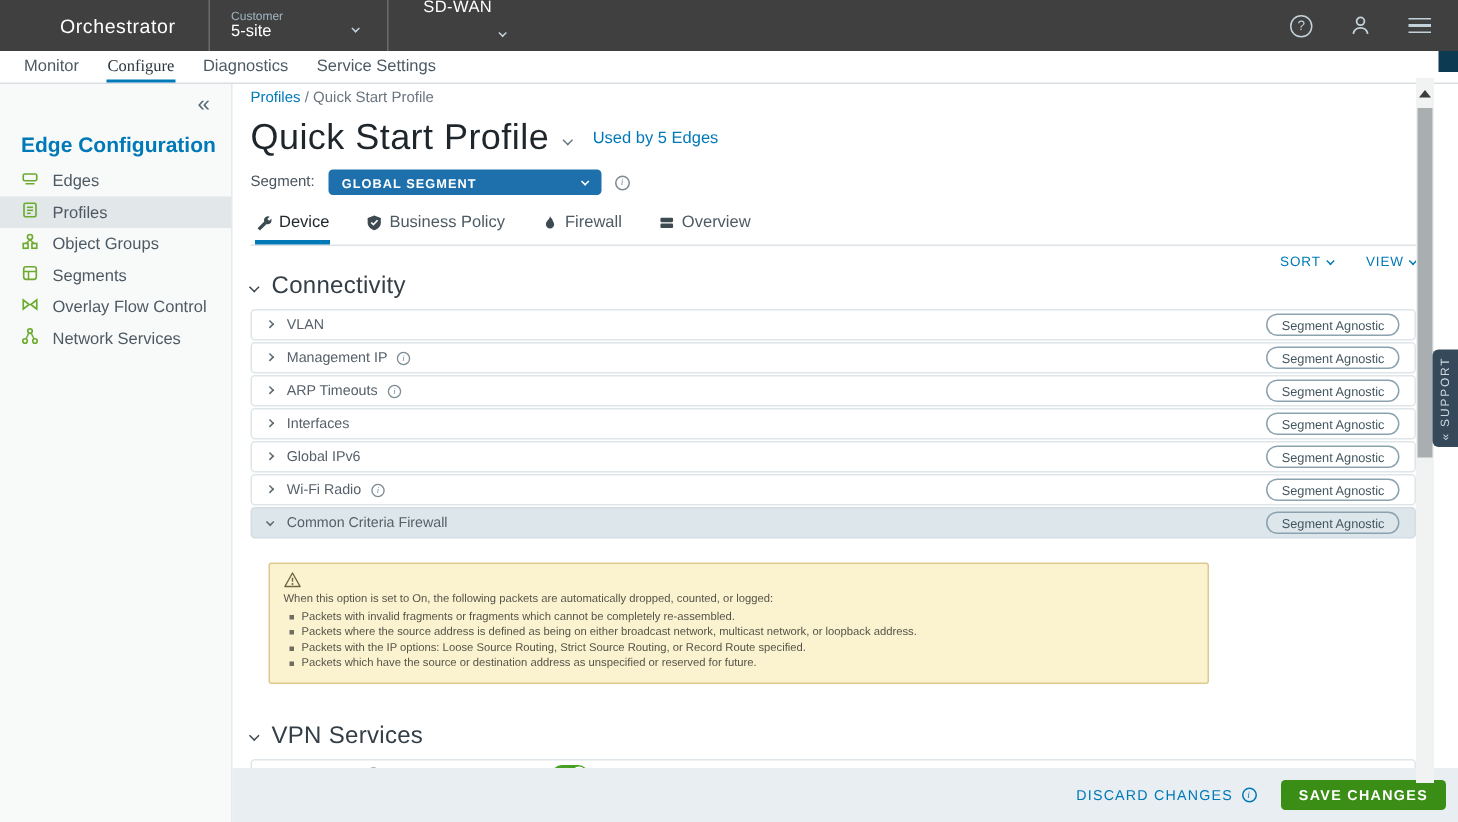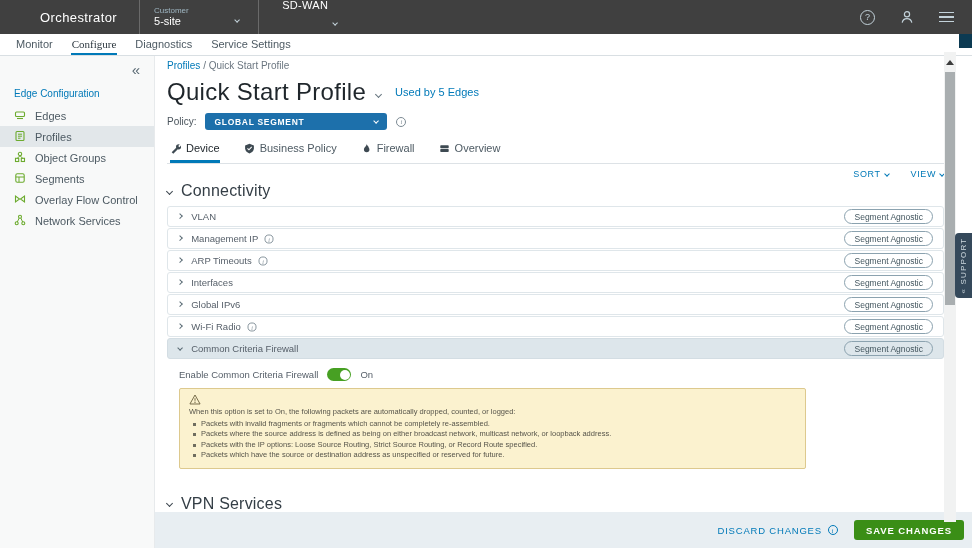--- a/index.html
+++ b/index.html
@@ -29,21 +29,21 @@
   .top-nav { height: 22px; background: #fff; border-bottom: 1px solid #d9dfe3; display: flex; align-items: stretch; padding-left: 15px; gap: 17px; }
   .top-nav .tab { font-size: 11px; color: #4d5a63; display: flex; align-items: center; cursor: pointer; border-bottom: 2px solid transparent; padding: 0 1px; }
   .top-nav .tab.active { color: #2c373f; border-bottom-color: #0079b8; font-family: Liberation Serif, serif; }
 
   
   .layout { display: flex; height: 492px; position: relative; }
 
   
   .sidebar { width: 155px; background: #f8f9f9; border-right: 1px solid #e7eaec; position: relative; flex-shrink: 0; }
   .collapse-btn { position: absolute; top: 5px; right: 14px; font-size: 15px; color: #5a6a74; cursor: pointer; }
-  .side-section { font-size: 10px; font-weight: normal; color: #0079b8; margin: 32px 0 6px 14px; }
+  .side-section { font-size: 14px; font-weight: bold; color: #0079b8; margin: 32px 0 6px 14px; }
   .side-item { display: flex; align-items: center; gap: 9px; height: 21px; padding-left: 14px; font-size: 11px; color: #4d5a63; cursor: pointer; }
   .side-item.active { background: #e2e7ea; }
   .side-item svg { flex-shrink: 0; }
 
   
   .main { flex: 1; position: relative; padding: 0 28px 0 12px; }
   .breadcrumb { margin-top: 4px; font-size: 10px; color: #6b7680; }
   .breadcrumb .bc-link { color: #0079b8; cursor: pointer; }
   .title-row { display: flex; align-items: center; margin-top: 7px; }
   .page-title { font-size: 24px; color: #1f262b; letter-spacing: .3px; font-weight: 400; }
@@ -233,21 +233,21 @@
       <span>Quick Start Profile</span>
     </div>
 
     <div class="title-row">
       <span class="page-title">Quick Start Profile</span>
       <span class="title-chev"><i class="chev d"></i></span>
       <span class="used-by">Used by 5 Edges</span>
     </div>
 
     <div class="segment-row">
-      <span class="segment-label">Policy:</span>
+      <span class="segment-label">Segment:</span>
       <button class="segment-btn">
         <span>GLOBAL SEGMENT</span>
         <i class="chev d sm"></i>
       </button>
       <span class="info-circle">i</span>
     </div>
 
     <div class="content-tabs">
       <span class="ctab active">
         <svg width="11" height="11" viewBox="0 0 13 13">
@@ -326,25 +326,20 @@
       <span class="info-circle">i</span>
       <span class="badge">Segment Agnostic</span>
     </div>
     <div class="cfg-row expanded">
       <i class="chev d sm"></i>
       <span class="row-label">Common Criteria Firewall</span>
       <span class="badge">Segment Agnostic</span>
     </div>
 
     <div class="expand-panel">
-      <div class="toggle-row">
-        <span class="toggle-label">Enable Common Criteria Firewall</span>
-        <span class="toggle"></span>
-        <span class="toggle-state">On</span>
-      </div>
       <div class="warning-box">
         <svg class="warn-icon" width="12" height="11" viewBox="0 0 14 13">
           <path d="M7 1.2L13 11.8H1z" fill="none" stroke="#6e6342" stroke-width="1.1" stroke-linejoin="round"></path>
           <line x1="7" y1="5" x2="7" y2="8" stroke="#6e6342" stroke-width="1.1"></line>
           <circle cx="7" cy="9.8" r=".8" fill="#6e6342"></circle>
         </svg>
         <div class="warn-intro">When this option is set to On, the following packets are automatically dropped, counted, or logged:</div>
         <ul class="warn-list">
           <li>Packets with invalid fragments or fragments which cannot be completely re-assembled.</li>
           <li>Packets where the source address is defined as being on either broadcast network, multicast network, or loopback address.</li>

